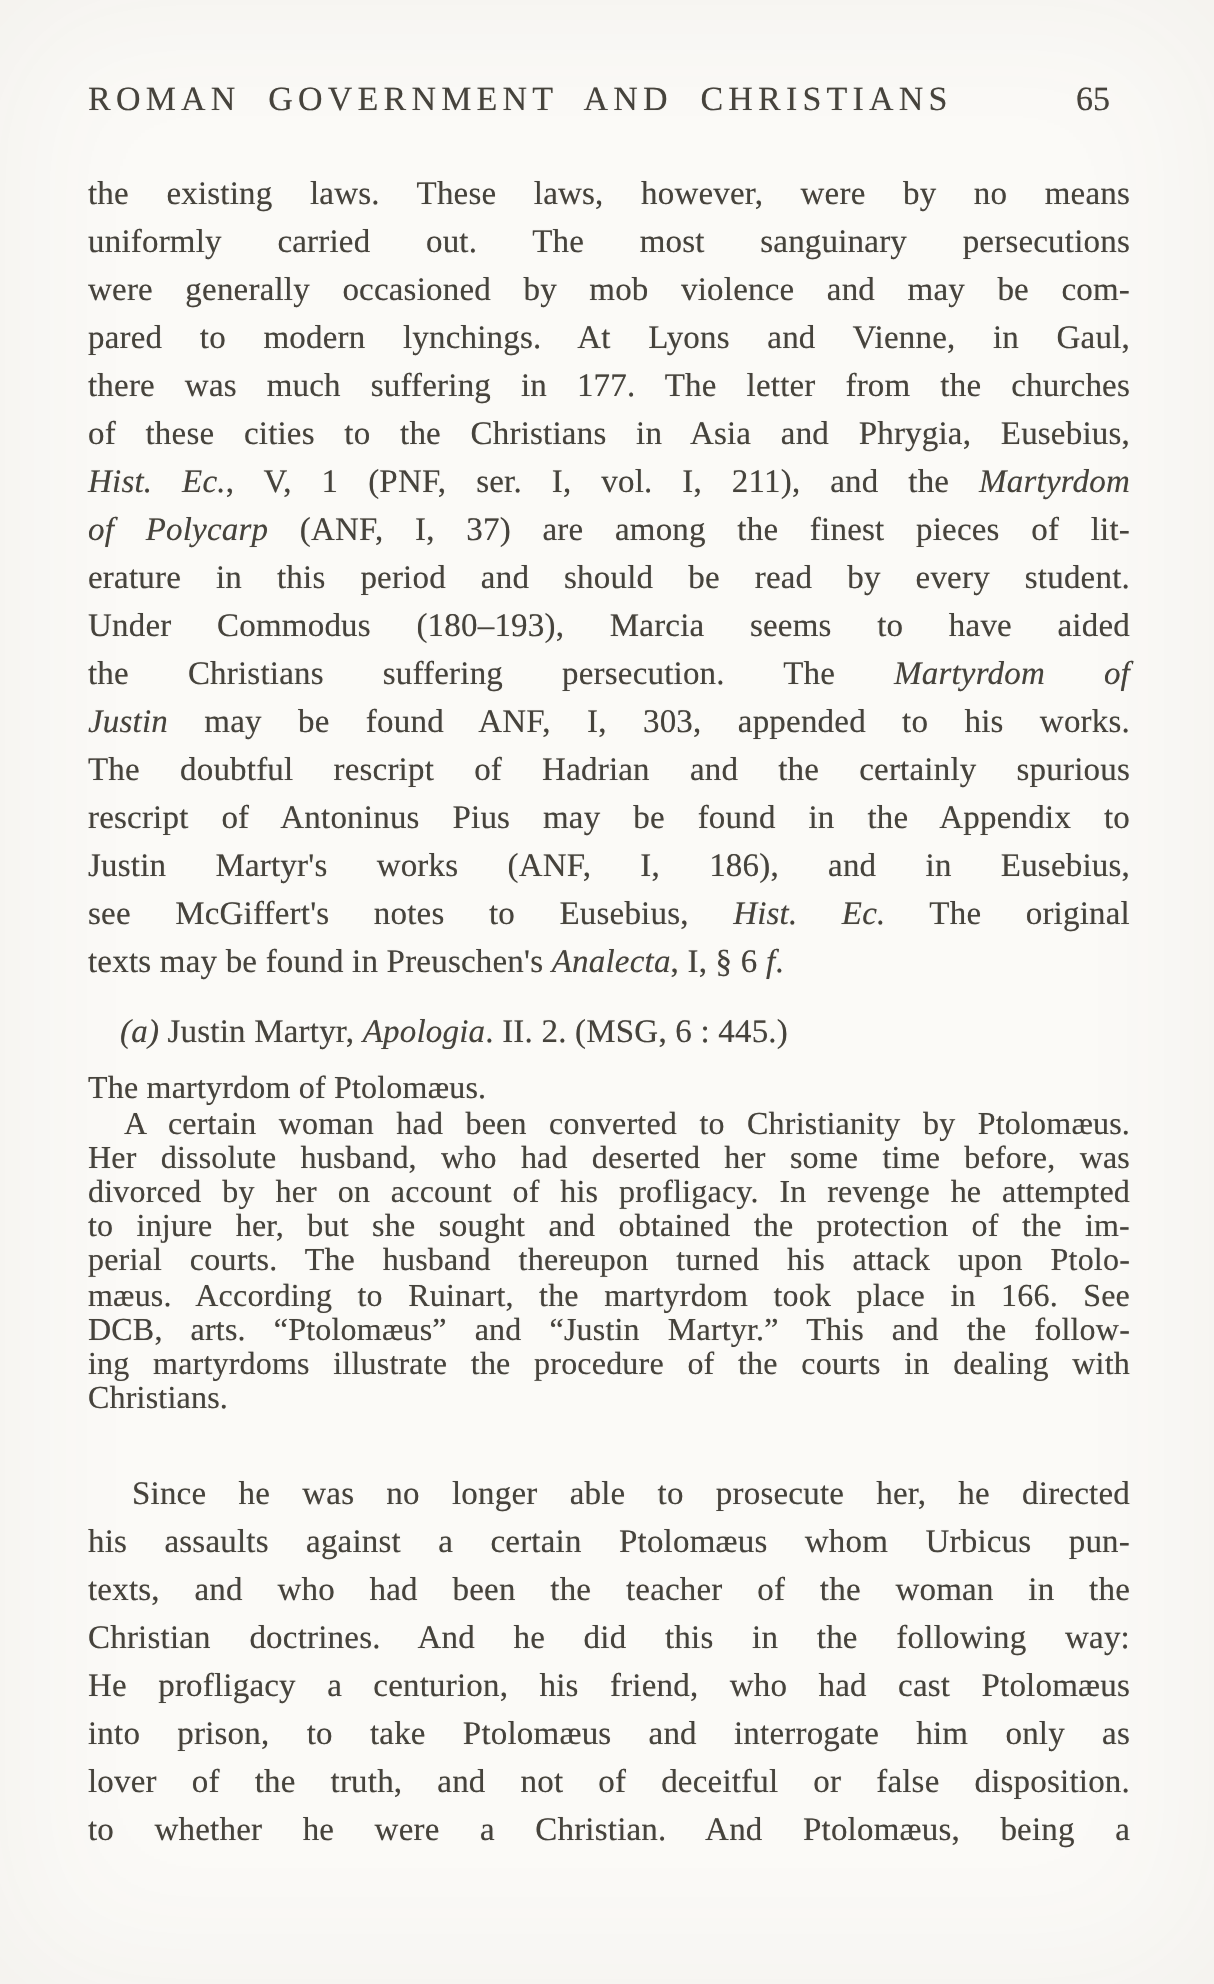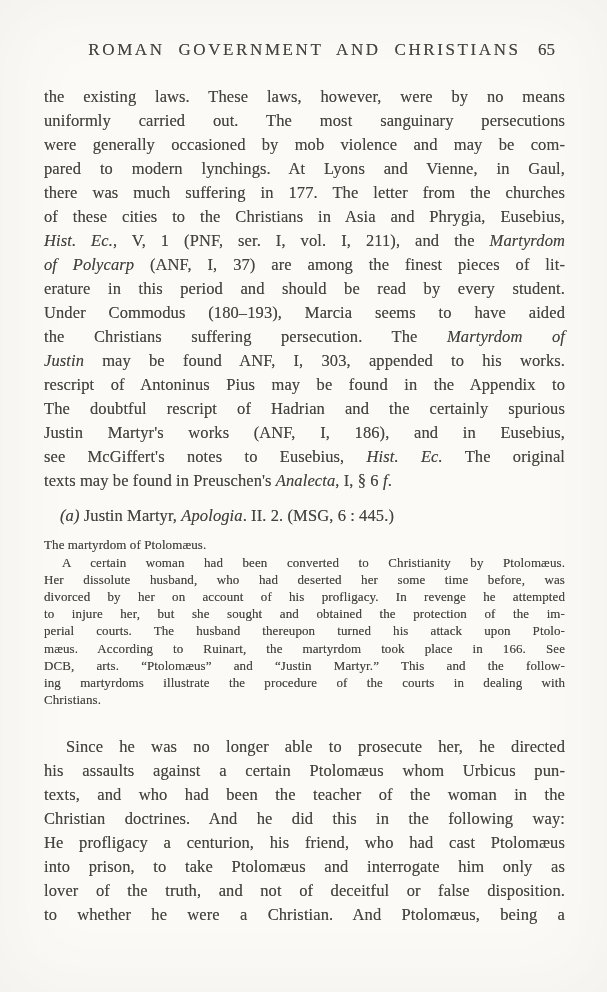--- a/index.html
+++ b/index.html
@@ -21,31 +21,31 @@
     position: absolute;
     left: 44px; top: 40px;
     width: 521px;
   }
   .running-head {
     position: relative;
     height: 22px;
     font-size: 17px;
     letter-spacing: 2.6px;
     word-spacing: 7px;
-    text-align: center;
+    text-align: left;
     white-space: nowrap;
   }
   .pagenum {
     position: absolute;
     right: 10px; top: 0;
     letter-spacing: 0; word-spacing: 0;
   }
   .para { margin: 0; }
   .body-size { font-size: 16.5px; line-height: 24px; letter-spacing: 0.1px; }
-  .small-size { font-size: 13px; line-height: 17.1px; letter-spacing: 0.1px; }
+  .small-size { font-size: 16px; line-height: 17.1px; letter-spacing: 0.1px; }
   .p-intro   { margin-top: 23px; }
   .p-cite    { margin-top: 11px; }
   .p-notehead{ margin-top: 8px; }
   .p-note    { margin-top: 1px; }
   .p-quote   { margin-top: 27px; }
   .tl { text-align: justify; text-align-last: justify; }
   .tl.natural { text-align: left; text-align-last: left; }
   .tl.indent-16 { padding-left: 16px; }
   .tl.indent-18 { padding-left: 18px; }
   .tl.indent-22 { padding-left: 22px; }
@@ -68,22 +68,22 @@
         <div class="tl"><span>were generally occasioned by mob violence and may be com-</span></div>
         <div class="tl"><span>pared to modern lynchings.  At Lyons and Vienne, in Gaul,</span></div>
         <div class="tl"><span>there was much suffering in 177.  The letter from the churches</span></div>
         <div class="tl"><span>of these cities to the Christians in Asia and Phrygia, Eusebius,</span></div>
         <div class="tl"><span class="it">Hist. Ec.</span><span>, V, 1 (PNF, ser. I, vol. I, 211), and the </span><span class="it">Martyrdom</span></div>
         <div class="tl"><span class="it">of Polycarp</span><span> (ANF, I, 37) are among the finest pieces of lit-</span></div>
         <div class="tl"><span>erature in this period and should be read by every student.</span></div>
         <div class="tl"><span>Under Commodus (180–193), Marcia seems to have aided</span></div>
         <div class="tl"><span>the Christians suffering persecution.  The </span><span class="it">Martyrdom of</span></div>
         <div class="tl"><span class="it">Justin</span><span> may be found ANF, I, 303, appended to his works.</span></div>
+        <div class="tl"><span>The doubtful rescript of Hadrian and the certainly spurious</span></div>
         <div class="tl"><span>rescript of Antoninus Pius may be found in the Appendix to</span></div>
-        <div class="tl"><span>The doubtful rescript of Hadrian and the certainly spurious</span></div>
         <div class="tl"><span>Justin Martyr's works (ANF, I, 186), and in Eusebius,</span></div>
         <div class="tl"><span>see McGiffert's notes to Eusebius, </span><span class="it">Hist. Ec.</span><span>  The original</span></div>
         <div class="tl natural"><span>texts may be found in Preuschen's </span><span class="it">Analecta</span><span>, I, § 6 </span><span class="it">f</span><span>.</span></div>
       </div>
 
     <div class="para body-size p-cite">
         <div class="tl natural indent-16"><span class="it">(a)</span><span> Justin Martyr, </span><span class="it">Apologia</span><span>. II. 2.   (MSG, 6 : 445.)</span></div>
       </div>
 
     <div class="para small-size p-notehead">

